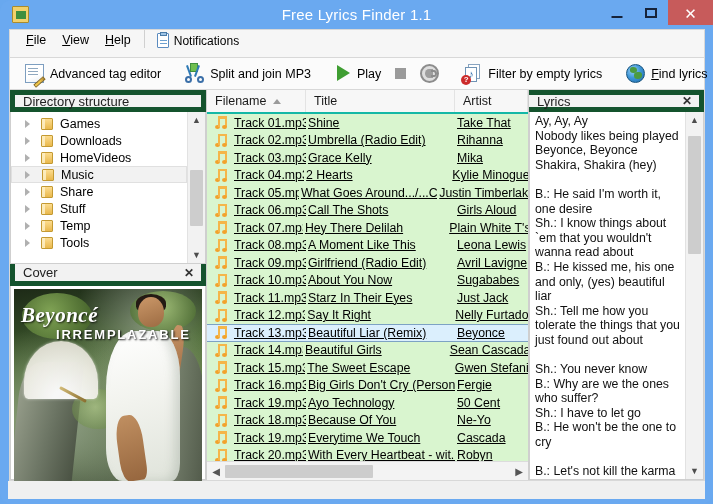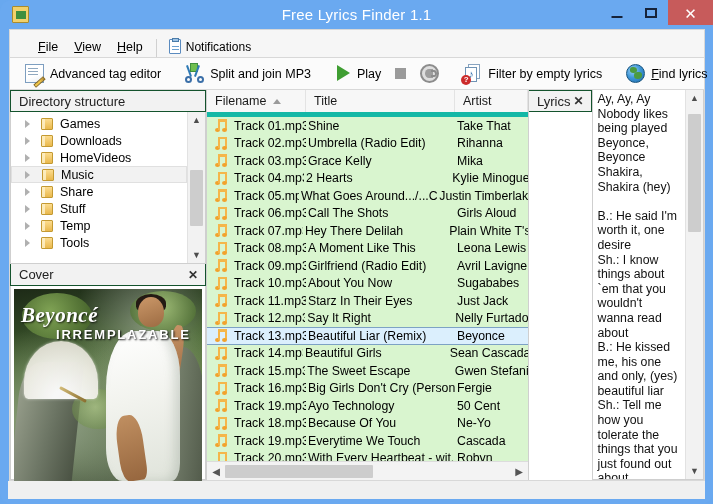--- a/index.html
+++ b/index.html
@@ -37,21 +37,21 @@
   .wbtn{width:34px;height:25px;position:relative;cursor:default;}
   .wbtn .g{position:absolute;left:50%;top:50%;transform:translate(-50%,-50%);color:#1a1a1a;font-size:13px;line-height:1;}
   .wbtn.min .g{width:11px;height:2px;background:#16233a;transform:translate(-50%,0);top:16px;}
   .wbtn.max .g{width:12px;height:10px;border:2px solid #16233a;box-sizing:border-box;}
   .wbtn.close{width:45px;height:25px;background:#c75b5b;}
   .wbtn.close .g{color:#fff;font-size:15px;}
   
   .menubar{
     flex:0 0 auto;height:28px;margin:0 8px 0 9px;
     background:#f6f6f6;border:1px solid #d8d8d8;border-bottom:none;
-    box-sizing:border-box;display:flex;align-items:flex-end;padding-left:20px;
+    box-sizing:border-box;display:flex;align-items:flex-start;padding-left:8px;
     position:relative;
   }
   .menu-item{padding:3px 8px;font-size:12.5px;cursor:default;}
   .menu-item u{text-decoration:underline;}
   .menu-sep{width:1px;height:18px;background:#d0d0d0;margin:0 5px;}
   .notif{display:flex;align-items:center;gap:5px;padding:3px 7px;cursor:default;}
   .clip-icon{width:12px;height:15px;background:#fff;border:1px solid #5b8bbf;border-radius:1px;position:relative;box-sizing:border-box;}
   .clip-icon:before{content:"";position:absolute;left:2px;top:-2px;width:7px;height:4px;background:#9ec4e6;border:1px solid #4a7ba8;box-sizing:border-box;}
   .clip-icon:after{content:"";position:absolute;left:2px;top:6px;width:7px;height:1px;background:#6ca0d0;box-shadow:0 3px 0 #6ca0d0;}
   
@@ -91,21 +91,21 @@
   .ic-globe{border-radius:50%;background:radial-gradient(circle at 35% 32%,#9fd2f5 0%,#3f97d8 45%,#1d6aa8 100%);border:1px solid #15537f;box-sizing:border-box;overflow:hidden;}
   .ic-globe:before{content:"";position:absolute;left:3px;top:2px;width:7px;height:6px;background:#4b9b3f;border-radius:40% 60% 50% 50%;}
   .ic-globe:after{content:"";position:absolute;right:2px;bottom:3px;width:8px;height:7px;background:#4b9b3f;border-radius:50% 40% 60% 50%;}
   
   .body{
     flex:1 1 auto;margin:0 8px 0 9px;display:flex;min-height:0;
     background:#fff;border:1px solid #d8d8d8;border-top:none;box-sizing:border-box;
   }
   .left-col{width:196px;flex:0 0 auto;display:flex;flex-direction:column;background:#f0f0f0;}
   .panel-head{
-    height:22px;flex:0 0 auto;background:#f2f2f2;border:1px solid #14532d;
+    height:22px;flex:0 0 auto;background:#f2f2f2;border:5px solid #14532d;
     box-sizing:border-box;display:flex;align-items:center;justify-content:space-between;
     padding:0 4px 0 8px;font-size:13px;color:#222;
   }
   .panel-x{font-size:12px;font-weight:bold;color:#333;cursor:default;padding:0 3px;}
   
   .tree-wrap{flex:0 0 auto;height:152px;background:#fff;border:1px solid #cfcfcf;border-top:none;box-sizing:border-box;display:flex;overflow:hidden;position:relative;}
   .tree{flex:1 1 auto;padding:3px 0 0 0;overflow:hidden;}
   .tnode{height:17px;display:flex;align-items:center;padding-left:30px;cursor:default;font-size:12.5px;}
   .tnode.sel{background:#f2f2f2;border:1px solid #e0e0e0;box-sizing:border-box;}
   .tarrow{position:absolute;left:14px;width:0;height:0;border-style:solid;border-width:4px 0 4px 5px;border-color:transparent transparent transparent #b0b0b0;}
@@ -140,41 +140,41 @@
   .cv-arm{position:absolute;right:6px;top:30px;width:14px;height:62px;background:linear-gradient(160deg,#c79366,#9b6a41);border-radius:40%;transform:rotate(8deg);}
   .cv-dress{position:absolute;left:4px;top:36px;width:74px;height:150px;background:linear-gradient(165deg,#ffffff 0%,#f2f3ee 45%,#dfe3da 100%);border-radius:38% 30% 12% 22%;box-shadow:inset -6px 0 10px rgba(150,160,150,.35);}
   .cv-leg{position:absolute;left:16px;bottom:0;width:26px;height:66px;background:linear-gradient(170deg,#c08f61,#96663e);border-radius:40% 40% 20% 30%;transform:rotate(-8deg);}
   .cv-fan{position:absolute;left:10px;top:52px;width:74px;height:58px;background:radial-gradient(circle at 50% 100%,#ffffff 12%,#f0efe7 55%,#d9d7c8 100%);border-radius:50% 50% 6% 6%/70% 70% 10% 10%;opacity:.95;box-shadow:0 0 3px rgba(255,255,255,.6);}
   .cv-fan:after{content:"";position:absolute;left:34px;top:52px;width:30px;height:3px;background:linear-gradient(90deg,#d9c07a,#8a6c2c);transform:rotate(28deg);border-radius:2px;}
   .cv-title{position:absolute;left:7px;top:14px;color:#fff;font-family:"Liberation Serif",serif;font-size:21px;font-style:italic;font-weight:bold;letter-spacing:.5px;text-shadow:1px 1px 2px rgba(0,0,0,.8);text-align:center;}
   .cv-sub{position:absolute;left:42px;top:38px;color:#fff;font-size:13px;letter-spacing:1.8px;font-weight:bold;text-shadow:1px 1px 2px rgba(0,0,0,.9);}
   .cover-blank{flex:1 1 auto;background:#fff;}
   
   .list-col{flex:1 1 auto;display:flex;flex-direction:column;min-width:0;background:#fff;border-left:1px solid #cfcfcf;border-right:1px solid #cfcfcf;}
-  .lhead{height:22px;flex:0 0 auto;display:flex;background:#f7f7f7;border-bottom:5px solid #14b8a6;justify-content:space-between;}
+  .lhead{height:22px;flex:0 0 auto;display:flex;background:#f7f7f7;border-bottom:2px solid #14b8a6;justify-content:space-between;}
   .lh{display:flex;align-items:center;padding-left:8px;font-size:12.5px;color:#1a1a1a;border-right:1px solid #e3e3e3;box-sizing:border-box;cursor:default;}
   .lh.c1{width:99px;} .lh.c2{width:149px;} .lh.c3{flex:1 1 auto;}
   .sortarrow{margin-left:7px;width:0;height:0;border-style:solid;border-width:0 4px 5px 4px;border-color:transparent transparent #9a9a9a transparent;}
-  .rows{flex:1 1 auto;overflow:hidden;background:#fdba74;}
+  .rows{flex:1 1 auto;overflow:hidden;background:#fdba74;text-decoration:underline;}
   .row{height:17.5px;display:flex;align-items:center;background:#d9f5cf;cursor:default;box-sizing:border-box;}
   .row.sel{background:#dbeffd;border-top:1px solid #7da2c4;border-bottom:1px solid #7da2c4;}
   .cell{font-size:12.3px;white-space:nowrap;overflow:hidden;box-sizing:border-box;padding-left:2px;}
   .cell.c1{width:99px;display:flex;align-items:center;}
   .cell.c2{width:149px;}
   .cell.c3{flex:1 1 auto;}
   .note{width:15px;height:13px;margin:0 4px 0 6px;flex:0 0 auto;position:relative;}
   .note:before,.note:after{content:"";position:absolute;width:5px;height:4px;background:#f2a22c;border-radius:50%;bottom:0;}
   .note:before{left:0;} .note:after{left:7px;}
   .note i{position:absolute;left:3px;bottom:2px;width:1.6px;height:10px;background:#f5b64a;box-shadow:7px 0 0 #f5b64a;}
   .note u{position:absolute;left:3px;top:0;width:9px;height:2.4px;background:#f5b64a;text-decoration:none;}
   .hscroll{height:18px;flex:0 0 auto;background:#f3f3f3;border-top:1px solid #dcdcdc;display:flex;align-items:center;}
   .hbtn{width:18px;text-align:center;font-size:10px;color:#555;cursor:default;}
   .hthumb{height:13px;background:#cdcdcd;border-radius:1px;cursor:default;}
   
-  .lyr-col{width:175px;flex:0 0 auto;display:flex;flex-direction:row;background:#fff;}
+  .lyr-col{width:175px;flex:0 0 auto;display:flex;flex-direction:column;background:#fff;}
   .lyr-wrap{flex:1 1 auto;display:flex;min-height:0;border:1px solid #cfcfcf;border-top:none;box-sizing:border-box;}
   .lyr-text{
     flex:1 1 auto;padding:2px 4px 0 5px;font-size:12.3px;line-height:14.6px;
     white-space:pre-wrap;overflow:hidden;color:#111;
   }
   .statusbar{flex:0 0 auto;height:18px;margin:0 8px;background:#f0f0f0;}
   .bottom-edge{flex:0 0 auto;height:5px;}
 </style>
 </head>
 <body>

